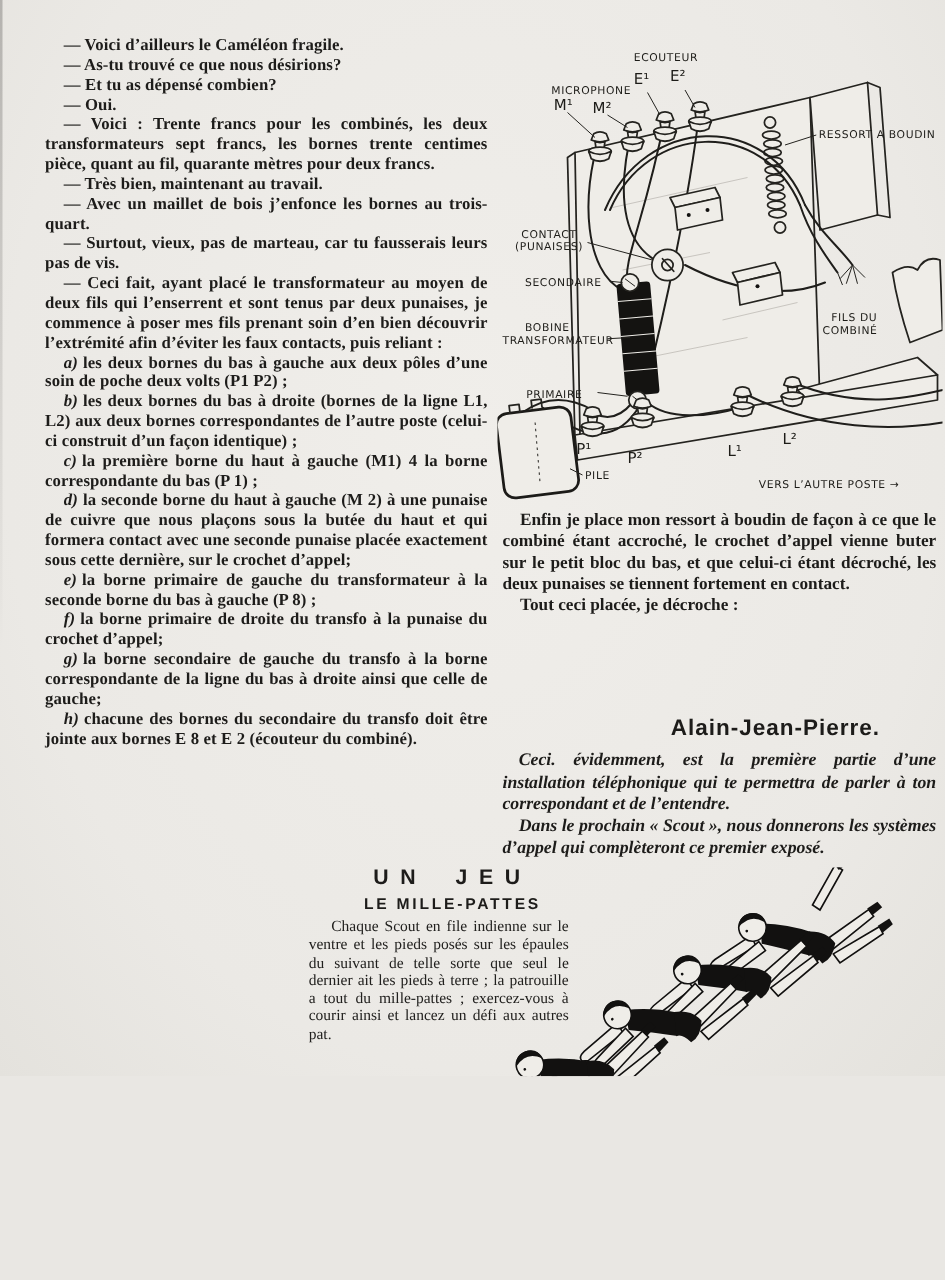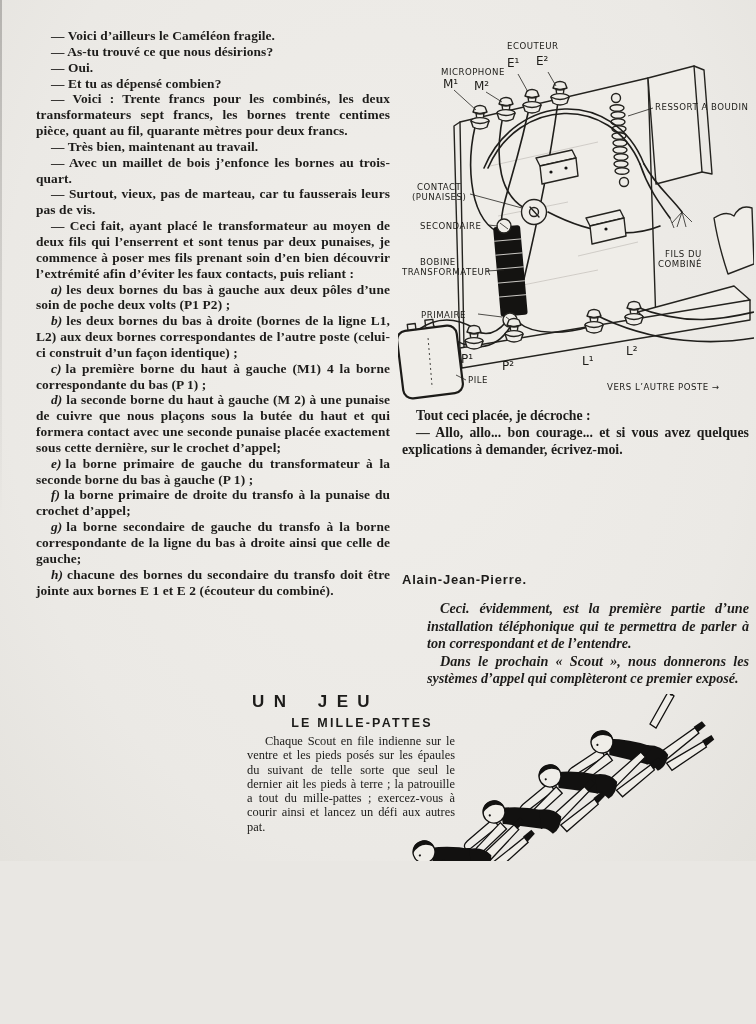--- a/index.html
+++ b/index.html
@@ -15,28 +15,28 @@
   
   .col-left{ position:absolute; left:36px; top:28px; width:354px;
     font-size:13.4px; line-height:15.85px; font-weight:bold; text-align:justify; letter-spacing:.1px;}
   .col-left p{ text-indent:15px; }
   .li-letter{ font-style:italic; margin-right:4px; }
 
   
   .col-right{ position:absolute; left:402px; top:407px; width:347px;
     font-size:13.8px; line-height:17px; font-weight:bold; text-align:justify; }
   .col-right p{ text-indent:14px; }
-  .signature{ position:absolute; left:402px; top:572px; width:302px; text-align:left;
-    font-family:"Liberation Sans", sans-serif; font-weight:bold; font-size:13px; letter-spacing:.8px; }
+  .signature{ position:absolute; left:402px; top:572px; width:302px; text-align:right;
+    font-family:"Liberation Sans", sans-serif; font-weight:bold; font-size:18px; letter-spacing:.8px; }
   .editorial{ position:absolute; left:402px; top:600px; width:347px;
     font-size:14.2px; line-height:17.6px; font-weight:bold; font-style:italic; text-align:justify; }
-  .editorial p{ text-indent:13px;margin-left:25px; }
-
-  
-  .game-title{ position:absolute; left:252px; top:692px; width:220px; text-align:left;
+  .editorial p{ text-indent:13px; }
+
+  
+  .game-title{ position:absolute; left:252px; top:692px; width:220px; text-align:center;
     font-family:"Liberation Sans", sans-serif; font-weight:bold; font-size:17px;
     letter-spacing:.55em; word-spacing:.5em; }
   .game-subtitle{ position:absolute; left:252px; top:716px; width:220px; text-align:center;
     font-family:"Liberation Sans", sans-serif; font-weight:bold; font-size:12.5px; letter-spacing:2.2px; }
   .game-body{ position:absolute; left:247px; top:734px; width:208px;
     font-size:12.4px; line-height:14.3px; text-align:justify; color:#21201e; }
   .game-body p{ text-indent:18px; }
 
   .page-number{ position:absolute; left:698px; top:970px;
     font-family:"Liberation Sans", sans-serif; font-weight:bold; font-size:16px; letter-spacing:2px; }
@@ -58,35 +58,35 @@
   .ink{ fill:#121110; stroke:none; }
 </style>
 </head>
 <body>
 
 <div class="page">
 
   <div class="col-left">
     <p>— Voici d’ailleurs le Caméléon fragile.</p>
     <p>— As-tu trouvé ce que nous désirions?</p>
+    <p>— Et tu as dépensé combien?</p>
     <p>— Oui.</p>
-    <p>— Et tu as dépensé combien?</p>
     <p>— Voici : Trente francs pour les combinés, les deux transformateurs sept francs, les bornes trente centimes pièce, quant au fil, quarante mètres pour deux francs.</p>
     <p>— Très bien, maintenant au travail.</p>
     <p>— Avec un maillet de bois j’enfonce les bornes au trois-quart.</p>
     <p>— Surtout, vieux, pas de marteau, car tu fausserais leurs pas de vis.</p>
     <p>— Ceci fait, ayant placé le transformateur au moyen de deux fils qui l’enserrent et sont tenus par deux punaises, je commence à poser mes fils prenant soin d’en bien découvrir l’extrémité afin d’éviter les faux contacts, puis reliant :</p>
     <p><i class="li-letter">a)</i><span>les deux bornes du bas à gauche aux deux pôles d’une soin de poche deux volts (P1 P2) ;</span></p>
     <p><i class="li-letter">b)</i><span>les deux bornes du bas à droite (bornes de la ligne L1, L2) aux deux bornes correspondantes de l’autre poste (celui-ci construit d’un façon identique) ;</span></p>
     <p><i class="li-letter">c)</i><span>la première borne du haut à gauche (M1) 4 la borne correspondante du bas (P 1) ;</span></p>
     <p><i class="li-letter">d)</i><span>la seconde borne du haut à gauche (M 2) à une punaise de cuivre que nous plaçons sous la butée du haut et qui formera contact avec une seconde punaise placée exactement sous cette dernière, sur le crochet d’appel;</span></p>
-    <p><i class="li-letter">e)</i><span>la borne primaire de gauche du transformateur à la seconde borne du bas à gauche (P 1) ;</span></p>
+    <p><i class="li-letter">e)</i><span>la borne primaire de gauche du transformateur à la seconde borne du bas à gauche (P 8) ;</span></p>
     <p><i class="li-letter">f)</i><span>la borne primaire de droite du transfo à la punaise du crochet d’appel;</span></p>
     <p><i class="li-letter">g)</i><span>la borne secondaire de gauche du transfo à la borne correspondante de la ligne du bas à droite ainsi que celle de gauche;</span></p>
-    <p><i class="li-letter">h)</i><span>chacune des bornes du secondaire du transfo doit être jointe aux bornes E 1 et E 2 (écouteur du combiné).</span></p>
+    <p><i class="li-letter">h)</i><span>chacune des bornes du secondaire du transfo doit être jointe aux bornes E 8 et E 2 (écouteur du combiné).</span></p>
   </div>
 
   <svg class="diagram-svg" width="356" height="378" viewBox="0 0 356 378">
 
     <path class="ln paper" d="M62,96 L250,52 L258,298 L66,322 Z"></path>
     <path class="ln" d="M62,96 L56,100 L62,326 L66,322"></path>
     <path class="grain" d="M92,140 L200,116 M100,190 L170,176 M180,230 L240,216 M120,260 L200,244"></path>
 
     <path class="ln paper" d="M250,52 L296,40 L304,146 L258,158 Z"></path>
     <path class="ln" d="M296,40 L306,44 L314,148 L304,146"></path>
@@ -201,22 +201,22 @@
     <text class="dlab-big" x="104" y="344">P²</text>
     <text class="dlab" x="70" y="357">PILE</text>
     <text class="dlab-big" x="184" y="339">L¹</text>
     <text class="dlab-big" x="228" y="329">L²</text>
     <text class="dlab" x="267" y="231">FILS DU</text>
     <text class="dlab" x="260" y="241">COMBINÉ</text>
     <text class="dlab" x="209" y="364">VERS L’AUTRE POSTE →</text>
   </svg>
 
   <div class="col-right">
+    <p>Enfin je place mon ressort à boudin de façon à ce que le combiné étant accroché, le crochet d’appel vienne buter sur le petit bloc du bas, et que celui-ci étant décroché, les deux punaises se tiennent fortement en contact.</p>
     <p>Tout ceci placée, je décroche :</p>
-    <p>— Allo, allo... bon courage... et si vous avez quelques explications à demander, écrivez-moi.</p>
   </div>
   <div class="signature">Alain-Jean-Pierre.</div>
   <div class="editorial">
     <p>Ceci. évidemment, est la première partie d’une installation téléphonique qui te permettra de parler à ton correspondant et de l’entendre.</p>
     <p>Dans le prochain « Scout », nous donnerons les systèmes d’appel qui complèteront ce premier exposé.</p>
   </div>
 
   <div class="game-title">UN JEU</div>
   <div class="game-subtitle">LE MILLE-PATTES</div>
   <div class="game-body">

